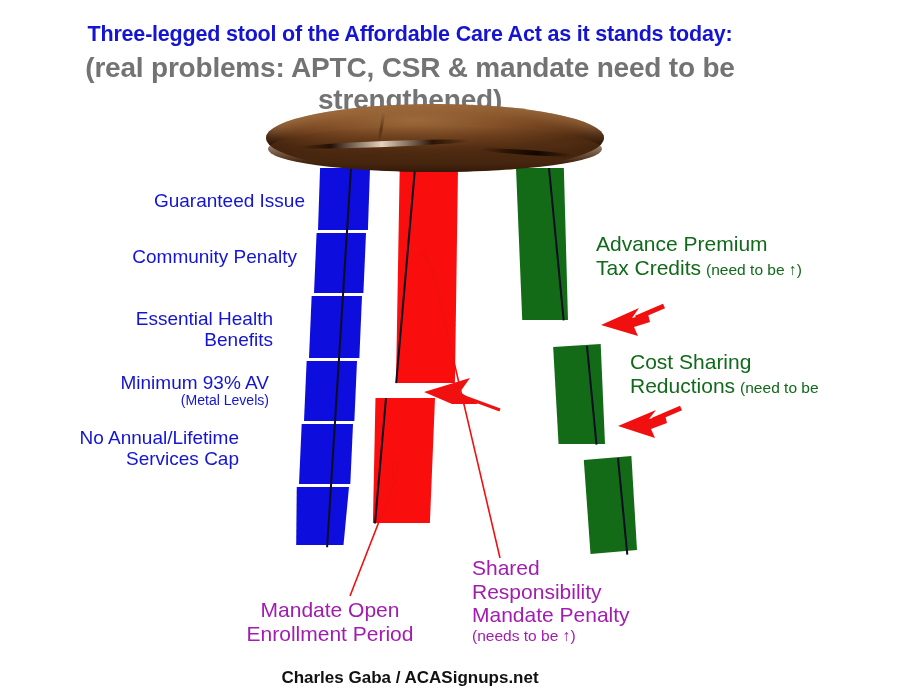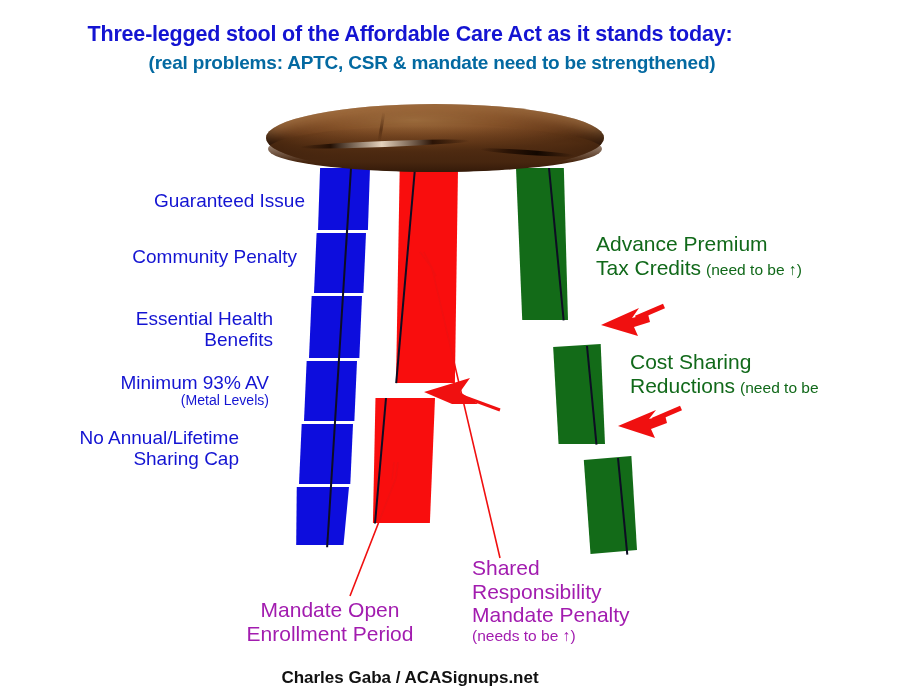--- a/index.html
+++ b/index.html
@@ -27,23 +27,22 @@
     font-weight: bold;
     letter-spacing: -0.2px;
   }
   #title-main {
     top: 22px;
     font-size: 21.5px;
     color: #1414d2;
   }
   #title-sub {
     top: 52px;
-    font-size: 19px;
-    color: #0369a1;
-    padding-left: 22px;
+    font-size: 28px;
+    color: #737373;
   }
 
   
   #seat {
     position: absolute;
     left: 266px;
     top: 104px;
     width: 338px;
     height: 68px;
     border-radius: 50% / 50%;
@@ -218,21 +217,21 @@
     <div>Benefits</div>
   </div>
 
   <div class="label label-blue" style="left:0px; top:372px; width:269px;">
     <div>Minimum 93% AV</div>
     <div class="sub">(Metal Levels)</div>
   </div>
 
   <div class="label label-blue" style="left:0px; top:427px; width:239px;">
     <div>No Annual/Lifetime</div>
-    <div>Sharing Cap</div>
+    <div>Services Cap</div>
   </div>
 
 
   <div class="label label-green" style="left:596px; top:232px; width:300px;">
     <div>Advance Premium</div>
     <div>
       <span>Tax Credits</span><span class="sub" style="margin-left:5px;">(need to be ↑)</span>
     </div>
   </div>
 

